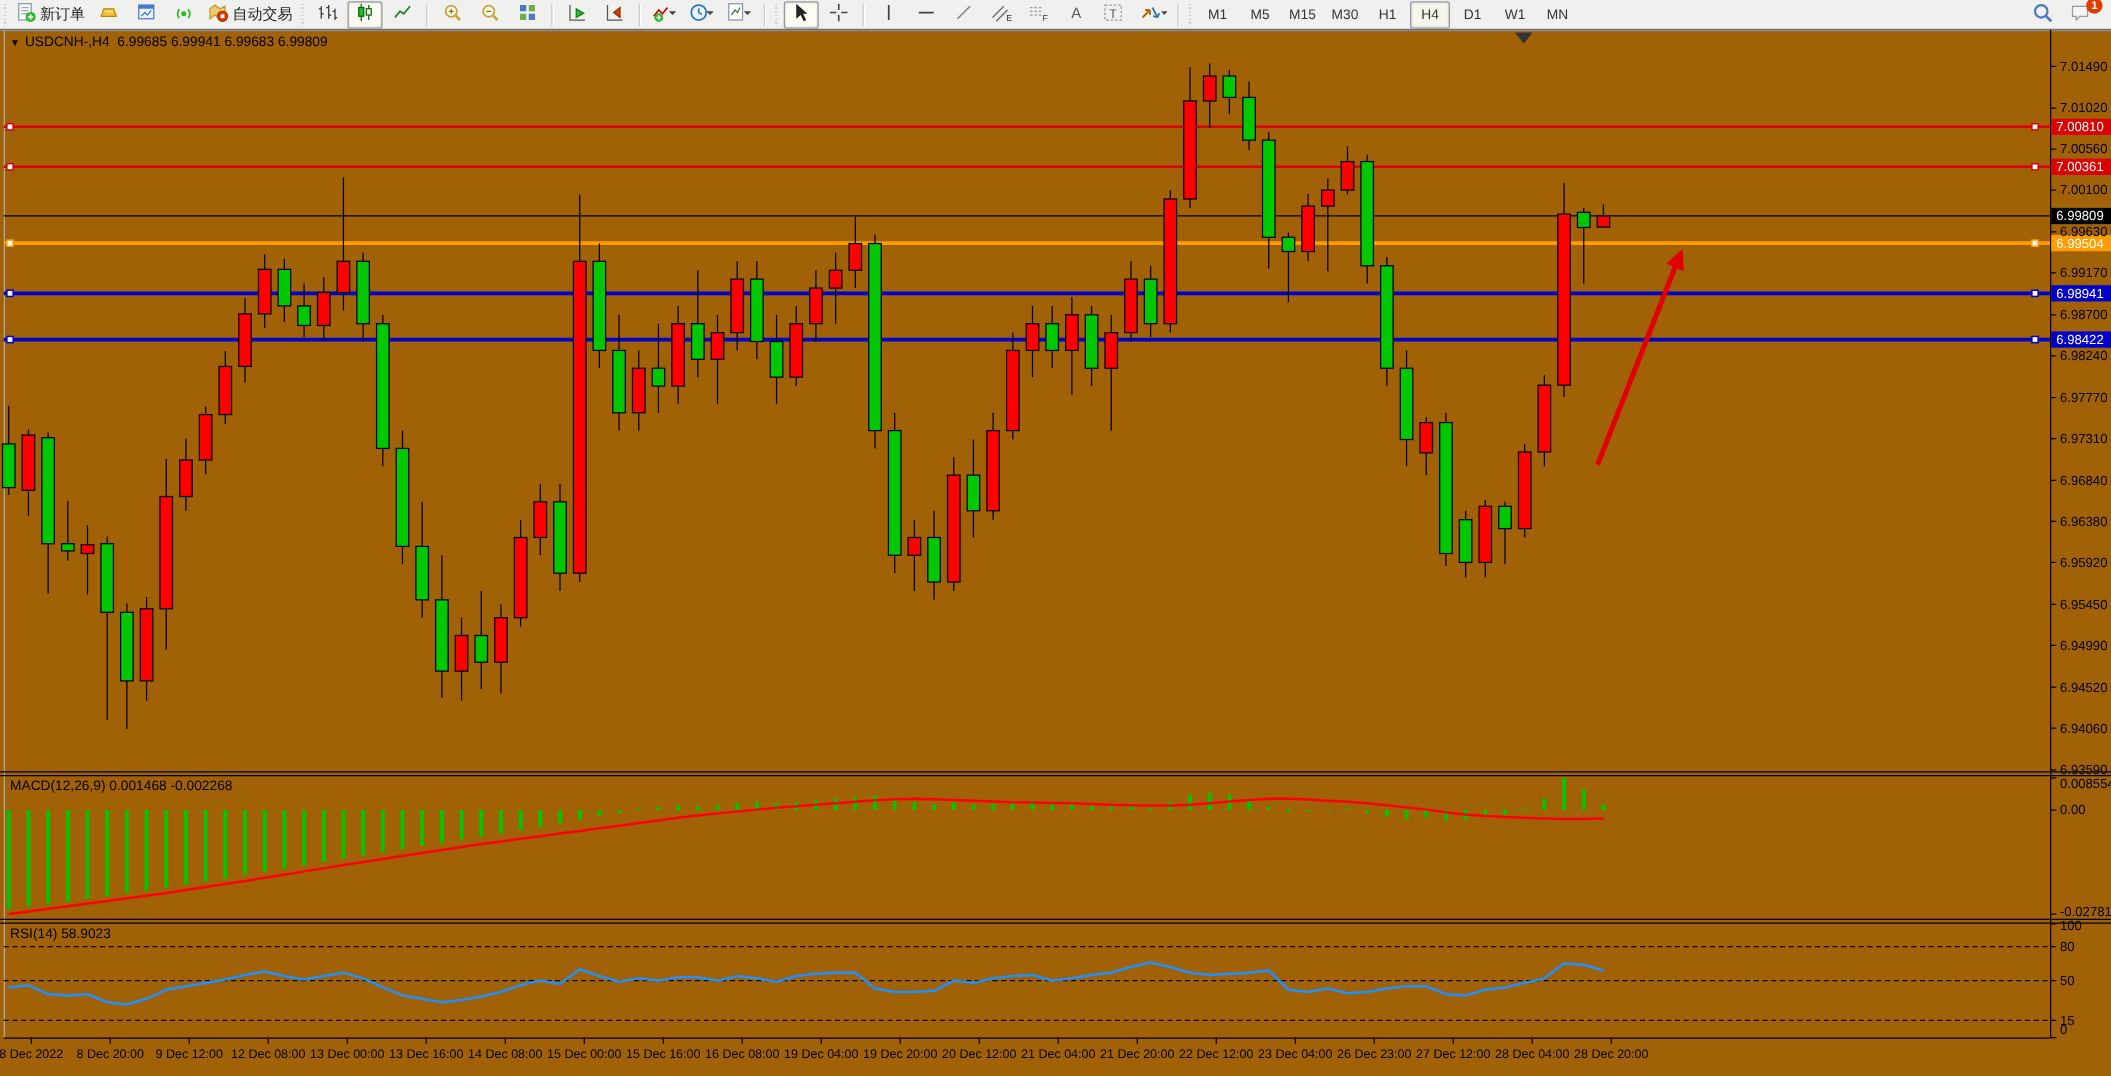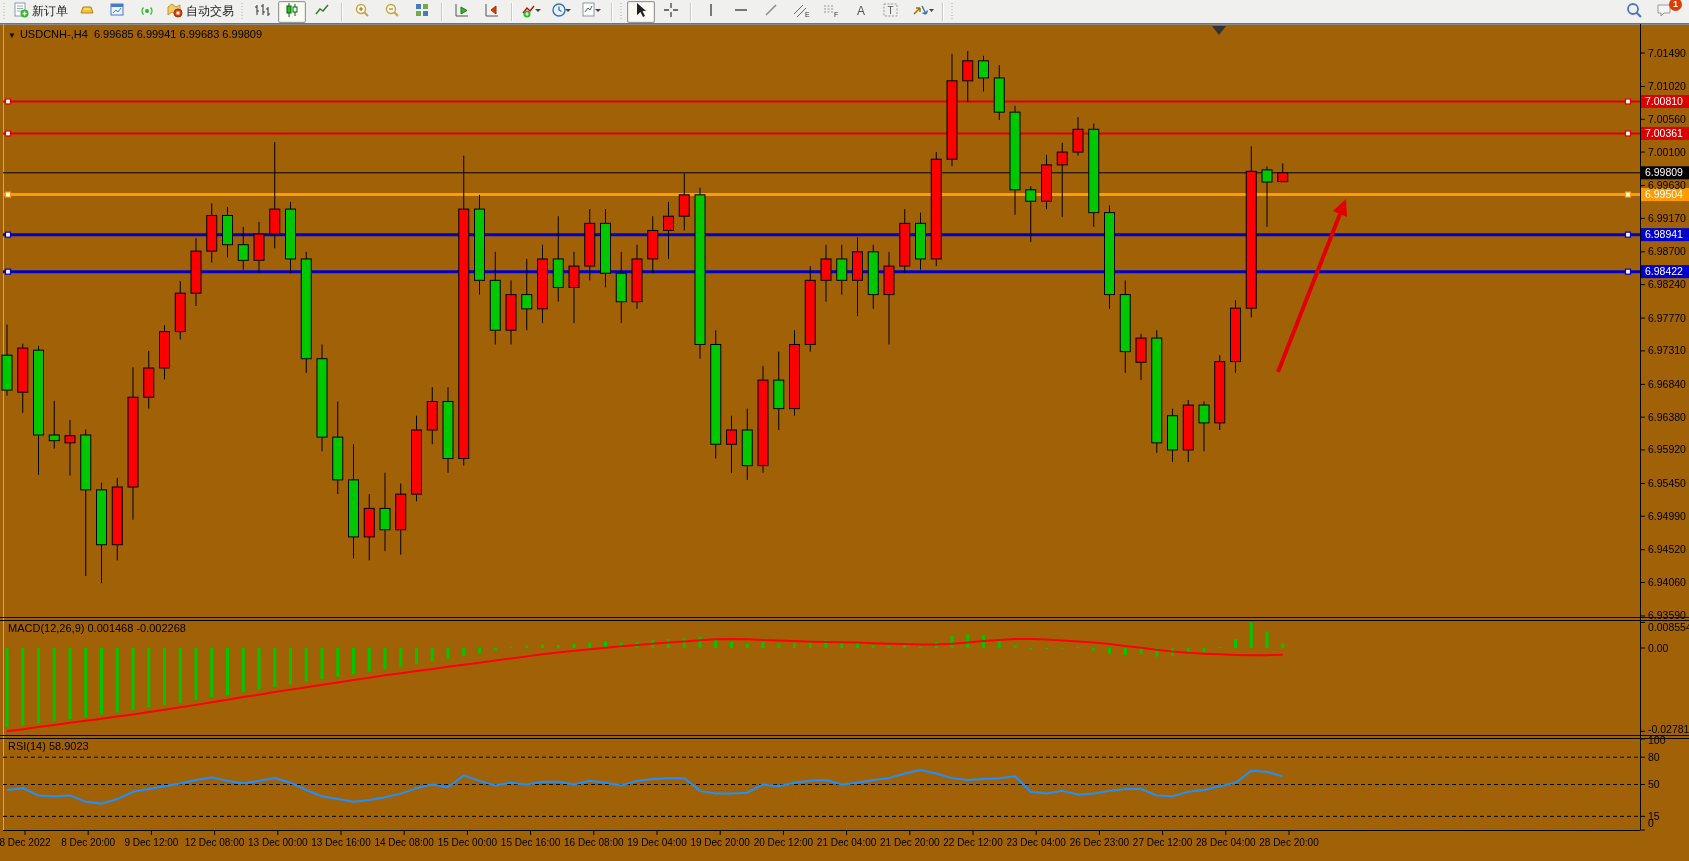--- a/index.html
+++ b/index.html
@@ -275,20 +275,31 @@
             <path d="M4 12L10 6M10 6h-4M10 6v4" stroke="#b36b00" stroke-width="1.5" fill="none"></path>
             <path d="M12 4l4 8M16 12l1.5-3.5M16 12l-3.5-1.2" stroke="#2e75b6" stroke-width="1.4" fill="none"></path>
             <path d="M19 7l2.5 3 2.5-3" fill="#444"></path>
           </svg>
       </span>
     </div>
 
     <span class="sep"></span>
     <span class="grip"></span>
 
+    <div id="tf-group" style="display: flex;">
+        <div class="tbtn tf">M1</div>
+        <div class="tbtn tf">M5</div>
+        <div class="tbtn tf">M15</div>
+        <div class="tbtn tf">M30</div>
+        <div class="tbtn tf">H1</div>
+        <div class="tbtn tf pressed">H4</div>
+        <div class="tbtn tf">D1</div>
+        <div class="tbtn tf">W1</div>
+        <div class="tbtn tf">MN</div>
+      </div>
 
     <div id="tb-right">
       <div class="tbtn">
         <span>
           <svg width="18" height="18">
               <circle cx="8" cy="8" r="5" fill="none" stroke="#4a79c4" stroke-width="1.8"></circle>
               <line x1="11.5" y1="11.5" x2="16" y2="16" stroke="#4a79c4" stroke-width="2.2"></line>
             </svg>
         </span>
       </div>

